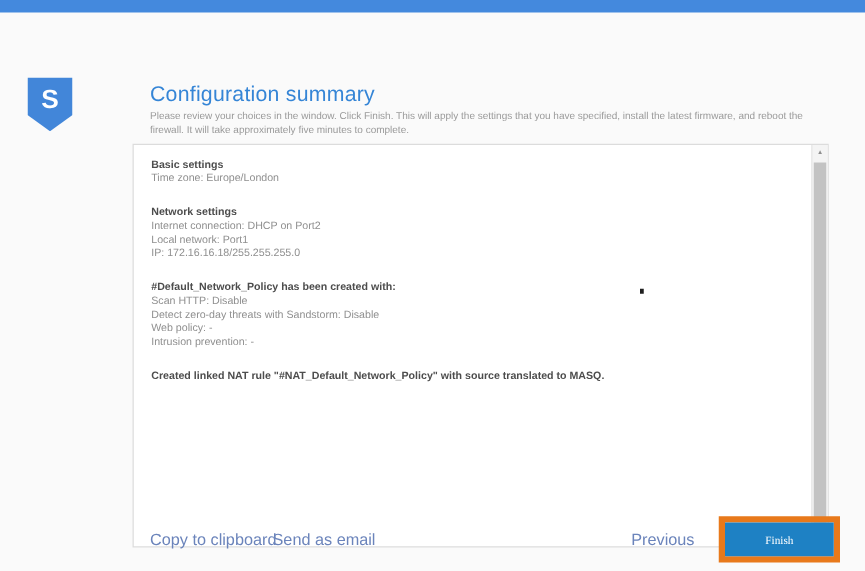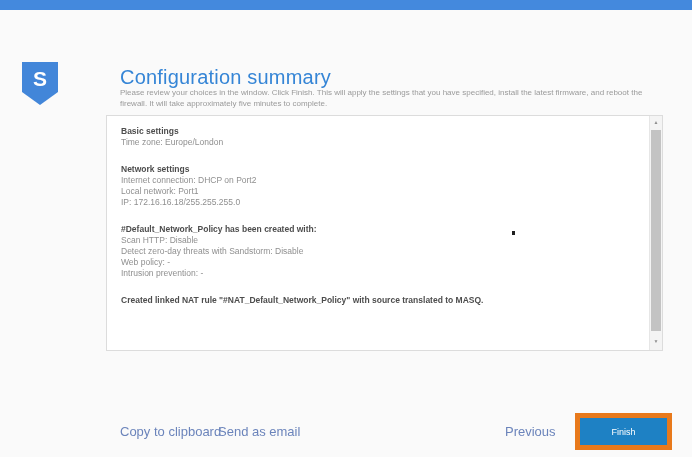--- a/index.html
+++ b/index.html
@@ -6,28 +6,28 @@
   .screen{
     position:relative;width:692px;height:457px;margin:0 auto;
     background:#fafafa;overflow:hidden;
     font-family:"Liberation Sans", sans-serif;
   }
   .topbar{position:absolute;left:0;top:0;width:692px;height:10px;background:#4489dd;}
   .logo{position:absolute;left:22px;top:62px;width:36px;height:43px;}
   .logo svg{display:block;width:36px;height:43px;}
   .page-title{
     position:absolute;left:120px;top:66px;margin:0;
-    font-size:20px;font-weight:500;color:#3585d6;letter-spacing:.2px;
+    font-size:17px;font-weight:500;color:#3585d6;letter-spacing:.2px;
   }
   .page-desc{
     position:absolute;left:120px;top:88px;width:545px;margin:0;
     font-size:8px;line-height:10.5px;color:#9a9a9a;
   }
   .panel{
-    position:absolute;left:106px;top:115px;width:557px;height:236px;
+    position:absolute;left:106px;top:115px;width:557px;height:323px;
     box-sizing:border-box;background:#ffffff;border:1px solid #dcdcdc;
   }
   .panel-content{
     position:absolute;left:0;top:0;right:12px;bottom:0;
     padding:10px 14px 0 14px;overflow:hidden;
     font-size:8.5px;line-height:11px;color:#8f8f8f;
   }
   .section{margin:0 0 16px 0;}
   .sec-heading{font-weight:bold;color:#4d4d4d;}
   .sec-item{white-space:nowrap;}
@@ -51,21 +51,21 @@
   }
   .flink.copy{left:120px;}
   .flink.send{left:218px;}
   .flink.prev{left:505px;}
   .finish-highlight{
     position:absolute;left:575px;top:413px;width:97px;height:37px;
     box-sizing:border-box;border:5px solid #e8791b;background:#e8791b;
   }
   .finish-btn{
     display:block;width:100%;height:100%;box-sizing:border-box;border:0;
-    background:#1e81c4;color:#ffffff;font-size:9px;font-family:Liberation Sans, sans-serif;
+    background:#1e81c4;color:#ffffff;font-size:9px;font-family:Liberation Serif, serif;
     cursor:pointer;padding:0;
   }
 </style>
 </head>
 <body>
 
 <div class="screen">
 
   <div class="topbar"></div>
 

